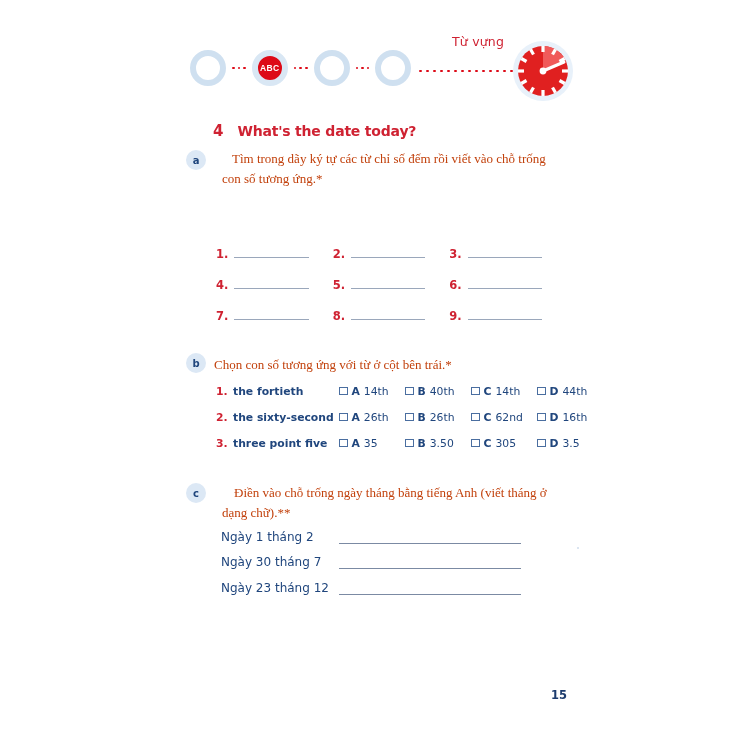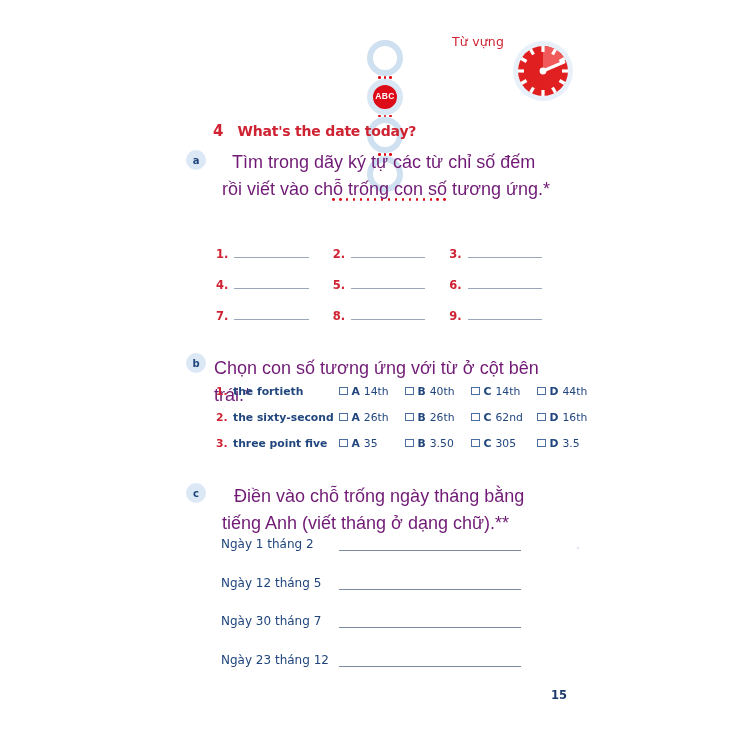--- a/index.html
+++ b/index.html
@@ -24,21 +24,20 @@
 
   
   .header-strip {
     position: absolute;
     left: 190px;
     top: 40px;
     width: 390px;
     height: 56px;
     display: flex;
     align-items: center;
-    flex-direction: column;
   }
   .ring {
     width: 36px;
     height: 36px;
     border-radius: 50%;
     border: 6px solid #cfe0f0;
     box-sizing: border-box;
     background: #ffffff;
     flex: none;
   }
@@ -136,23 +135,23 @@
     justify-content: center;
     font-family: "DejaVu Sans", sans-serif;
   }
   #marker-a { left: 186px; top: 150px; }
   #marker-b { left: 186px; top: 353px; }
   #marker-c { left: 186px; top: 483px; }
 
   
   .instr {
     position: absolute;
-    color: #701a75;
-    font-family: Liberation Sans, sans-serif;
-    font-size: 18px;
+    color: #c2410c;
+    font-family: Liberation Serif, serif;
+    font-size: 13px;
     line-height: 1.52;
   }
   #instr-a { left: 222px; top: 149px; width: 330px; text-indent: 10px; }
   #instr-b { left: 214px; top: 355px; width: 340px; }
   #instr-c { left: 222px; top: 483px; width: 345px; text-indent: 12px; }
 
   
   .letterbox {
     position: absolute;
     left: 216px;
@@ -259,23 +258,22 @@
 
   
   .date-list {
     position: absolute;
     left: 221px;
     top: 524px;
     width: 300px;
   }
   .date-row {
     display: flex;
-    align-items: flex-start;
+    align-items: center;
     height: 25.5px;
-    margin-top: 13px;
   }
   .date-row .dlabel {
     width: 118px;
     flex: none;
     color: #20467d;
     font-family: "DejaVu Sans", sans-serif;
     font-size: 12px;
   }
   .date-row .drule {
     flex: 1;
@@ -516,24 +514,20 @@
 
   <div class="marker" id="marker-c">c</div>
   <div class="instr" id="instr-c">Điền vào chỗ trống ngày tháng bằng tiếng Anh (viết tháng ở dạng chữ).**</div>
 
   <div class="date-list">
     <div class="date-row">
       <span class="dlabel">Ngày 1 tháng 2</span>
       <span class="drule"></span>
     </div>
     <div class="date-row">
-      <span class="dlabel">Ngày 12 tháng 5</span>
-      <span class="drule"></span>
-    </div>
-    <div class="date-row">
       <span class="dlabel">Ngày 30 tháng 7</span>
       <span class="drule"></span>
     </div>
     <div class="date-row">
       <span class="dlabel">Ngày 23 tháng 12</span>
       <span class="drule"></span>
     </div>
   </div>
 
   <div class="faint-mark"></div>

